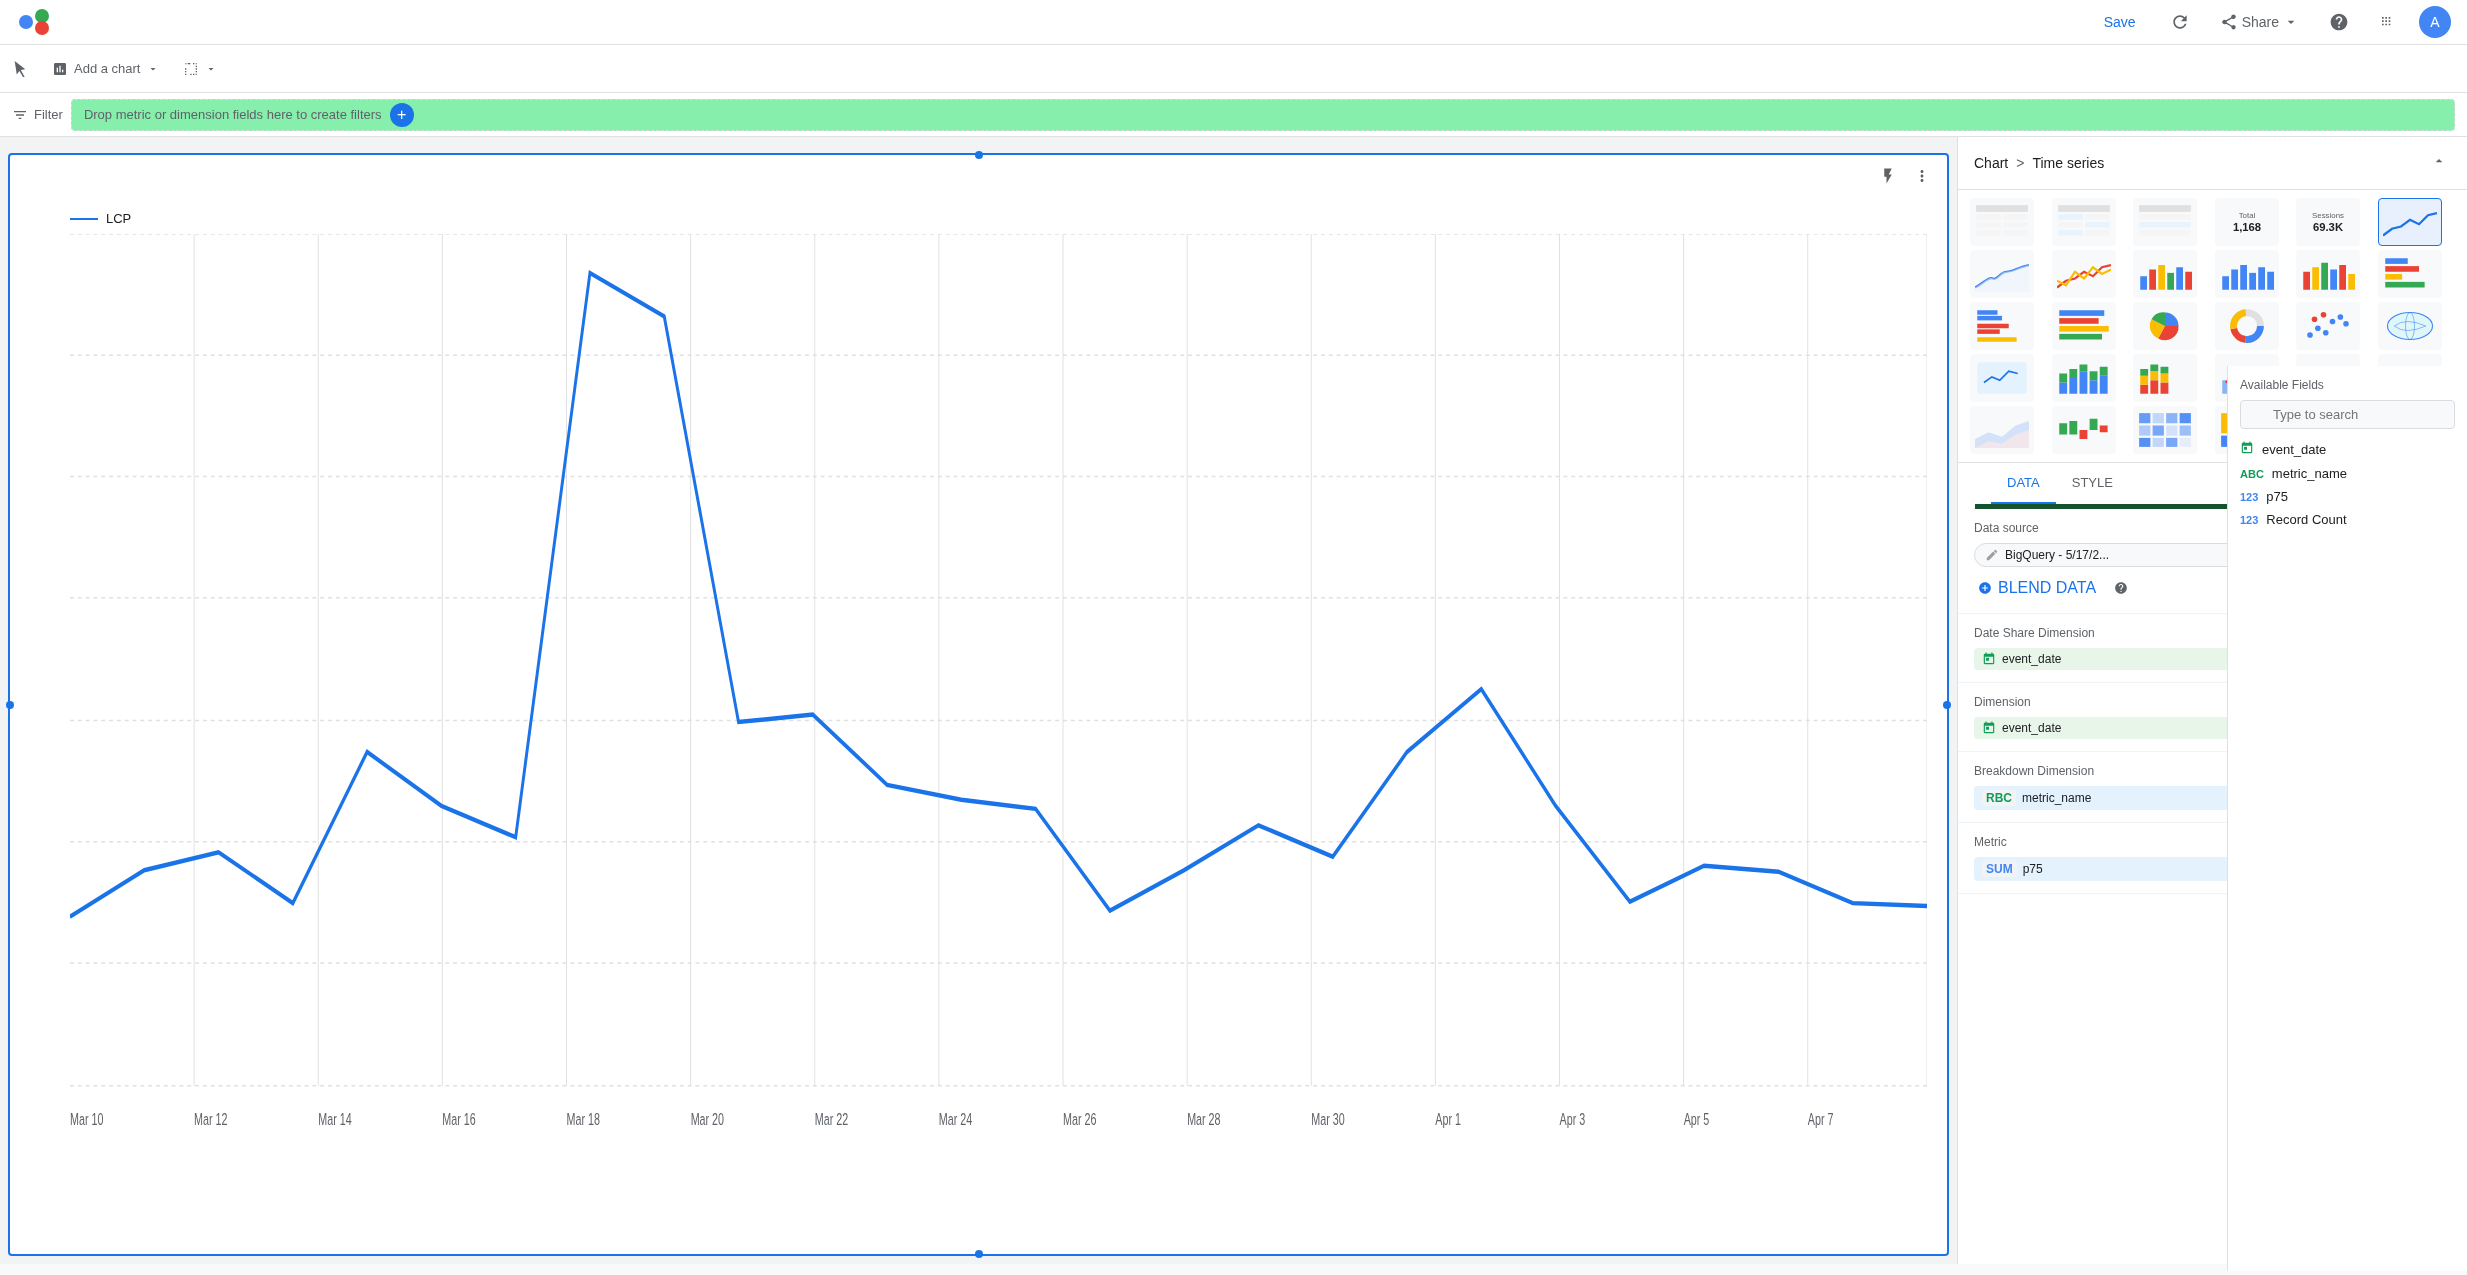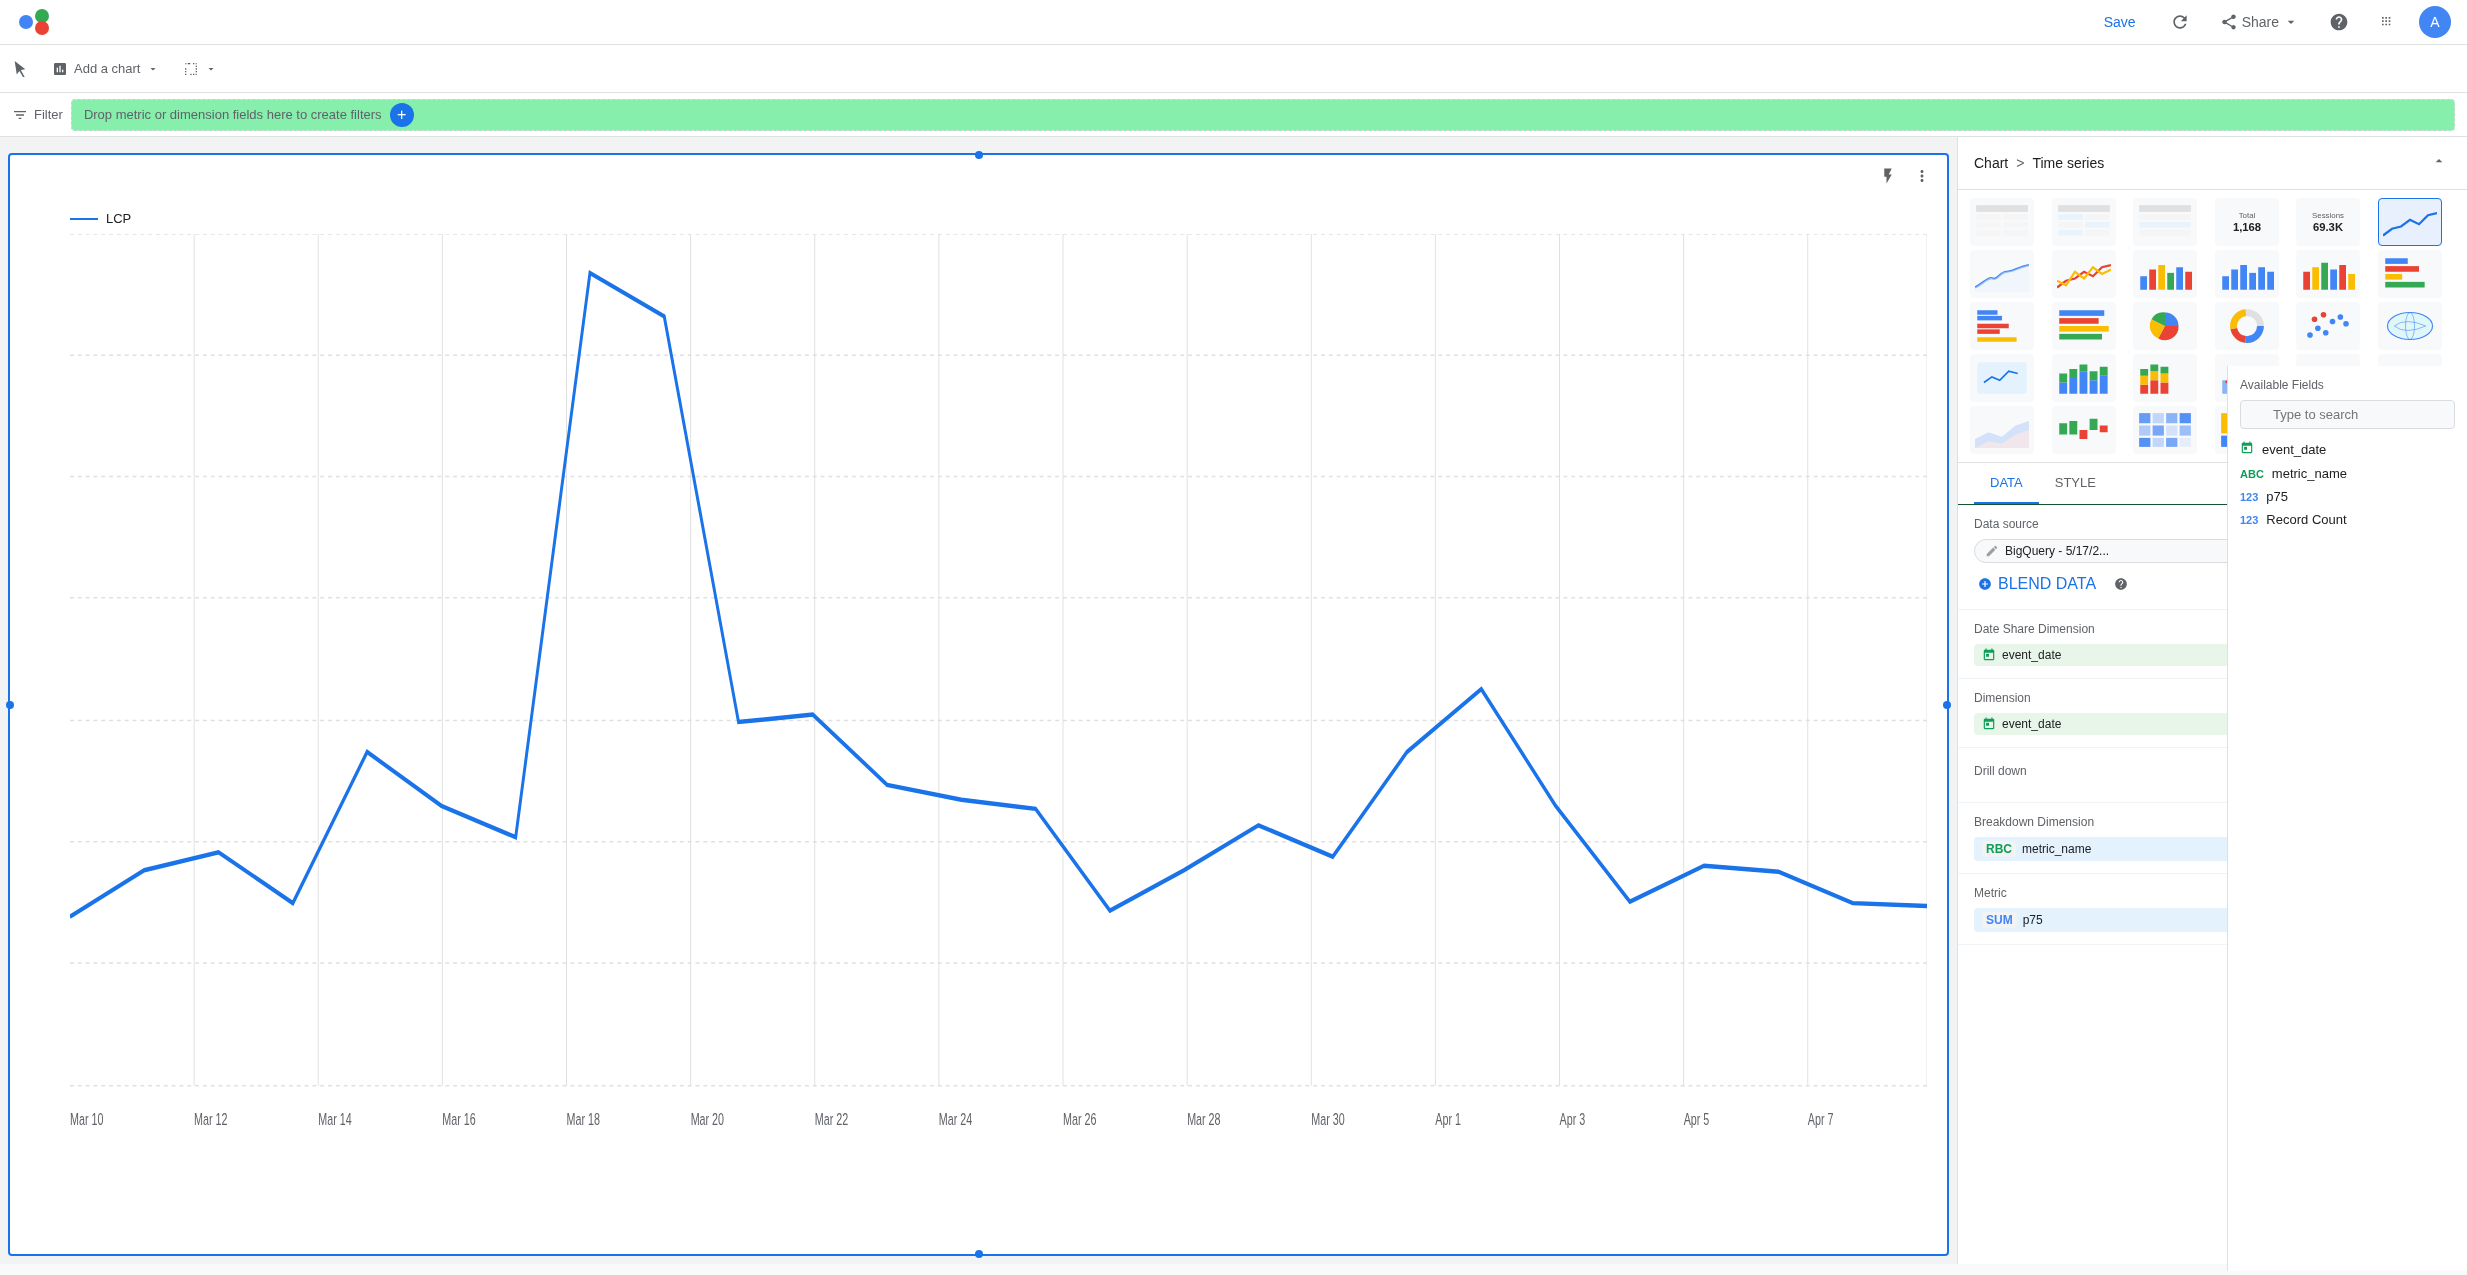--- a/index.html
+++ b/index.html
@@ -105,21 +105,21 @@
     .chart-type-btn {
       width: 64px; height: 48px; border: 1px solid transparent; border-radius: 4px;
       cursor: pointer; display: flex; align-items: center; justify-content: center;
       background: #f8f9fa; padding: 4px;
     }
     .chart-type-btn.active { border-color: #1a73e8; background: #e8f0fe; }
     .chart-type-btn svg { width: 100%; height: 100%; }
 
     
     .panel-tabs {
-      display: flex; border-bottom: 1px solid #14532d; padding: 0 16px;
+      display: flex; border-bottom: 5px solid #14532d; padding: 0 16px; margin-left: 17px;
     }
     .panel-tab {
       padding: 12px 16px; font-size: 13px; font-weight: 500; cursor: pointer;
       border-bottom: 2px solid transparent; color: #5f6368;
     }
     .panel-tab.active { border-bottom-color: #1a73e8; color: #1a73e8; }
 
     
     .panel-section { padding: 12px 16px; border-bottom: 1px solid #f1f3f4; }
     .section-title { font-size: 12px; color: #5f6368; margin-bottom: 8px; }
@@ -695,26 +695,20 @@
       <div class="panel-section">
         <div class="section-title">Dimension</div>
         <button class="field-chip">
           <svg width="14" height="14" viewBox="0 0 24 24" fill="#0f9d58">
               <path d="M19 3h-1V1h-2v2H8V1H6v2H5c-1.11 0-1.99.9-1.99 2L3 19c0 1.1.89 2 2 2h14c1.1 0 2-.9 2-2V5c0-1.1-.9-2-2-2zm0 16H5V8h14v11zM7 10h5v5H7z"></path>
             </svg>
           <span>event_date</span>
         </button>
       </div>
 
-      <div class="panel-section">
-        <div class="toggle-row">
-          <span class="section-title">Drill down</span>
-          <div class="toggle"></div>
-        </div>
-      </div>
 
       <div class="panel-section">
         <div class="section-title">Breakdown Dimension</div>
         <button class="field-chip blue">
           <span class="field-type-badge abc">RBC</span>
           <span>metric_name</span>
         </button>
       </div>
 
       <div class="panel-section">

